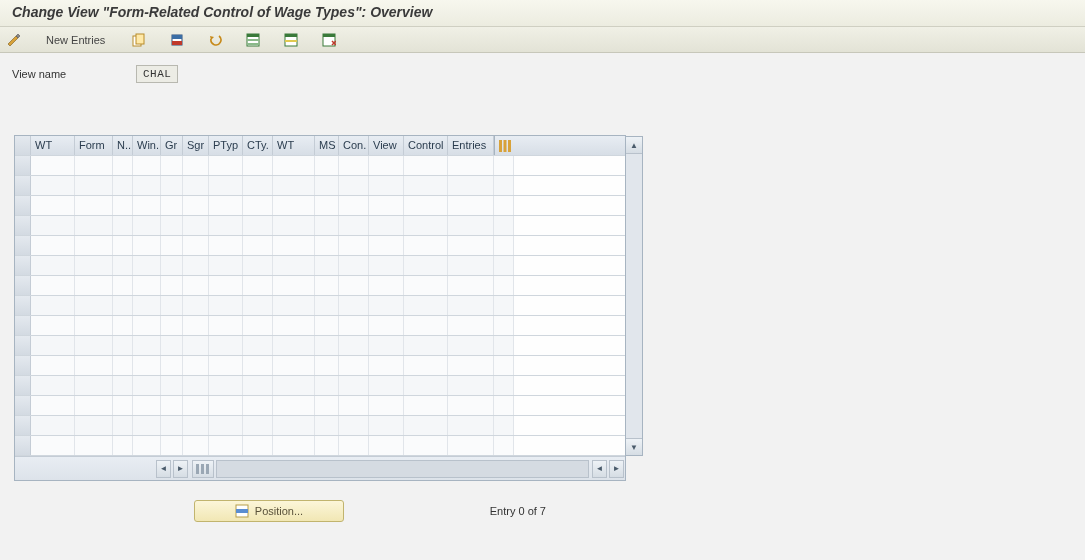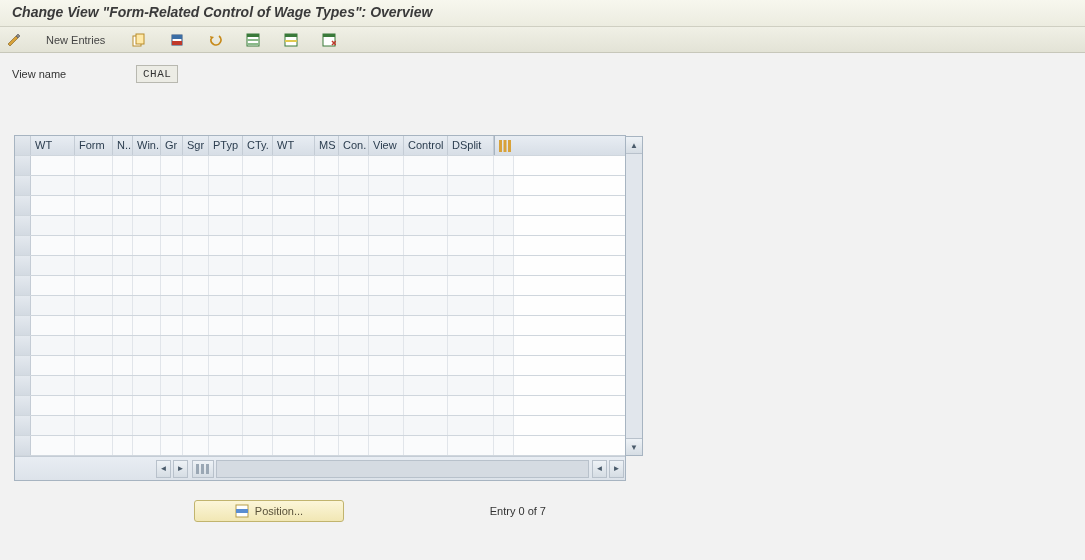--- a/index.html
+++ b/index.html
@@ -268,21 +268,21 @@
       <div class="hdr-cell" style="width: 28px;">Win.</div>
       <div class="hdr-cell" style="width: 22px;">Gr</div>
       <div class="hdr-cell" style="width: 26px;">Sgr</div>
       <div class="hdr-cell" style="width: 34px;">PTyp</div>
       <div class="hdr-cell" style="width: 30px;">CTy.</div>
       <div class="hdr-cell" style="width: 42px;">WT</div>
       <div class="hdr-cell" style="width: 24px;">MS</div>
       <div class="hdr-cell" style="width: 30px;">Con.</div>
       <div class="hdr-cell" style="width: 35px;">View</div>
       <div class="hdr-cell" style="width: 44px;">Control</div>
-      <div class="hdr-cell" style="width: 46px;">DSplit</div>
+      <div class="hdr-cell" style="width: 46px;">Entries</div>
       <div class="cfg-col">
         <svg width="14" height="14" viewBox="0 0 14 14">
           <rect x="1" y="1" width="3" height="12" fill="#d8a23a"></rect>
           <rect x="5.5" y="1" width="3" height="12" fill="#d8a23a"></rect>
           <rect x="10" y="1" width="3" height="12" fill="#d8a23a"></rect>
         </svg>
       </div>
     </div>
 
   <div id="grid-body">

